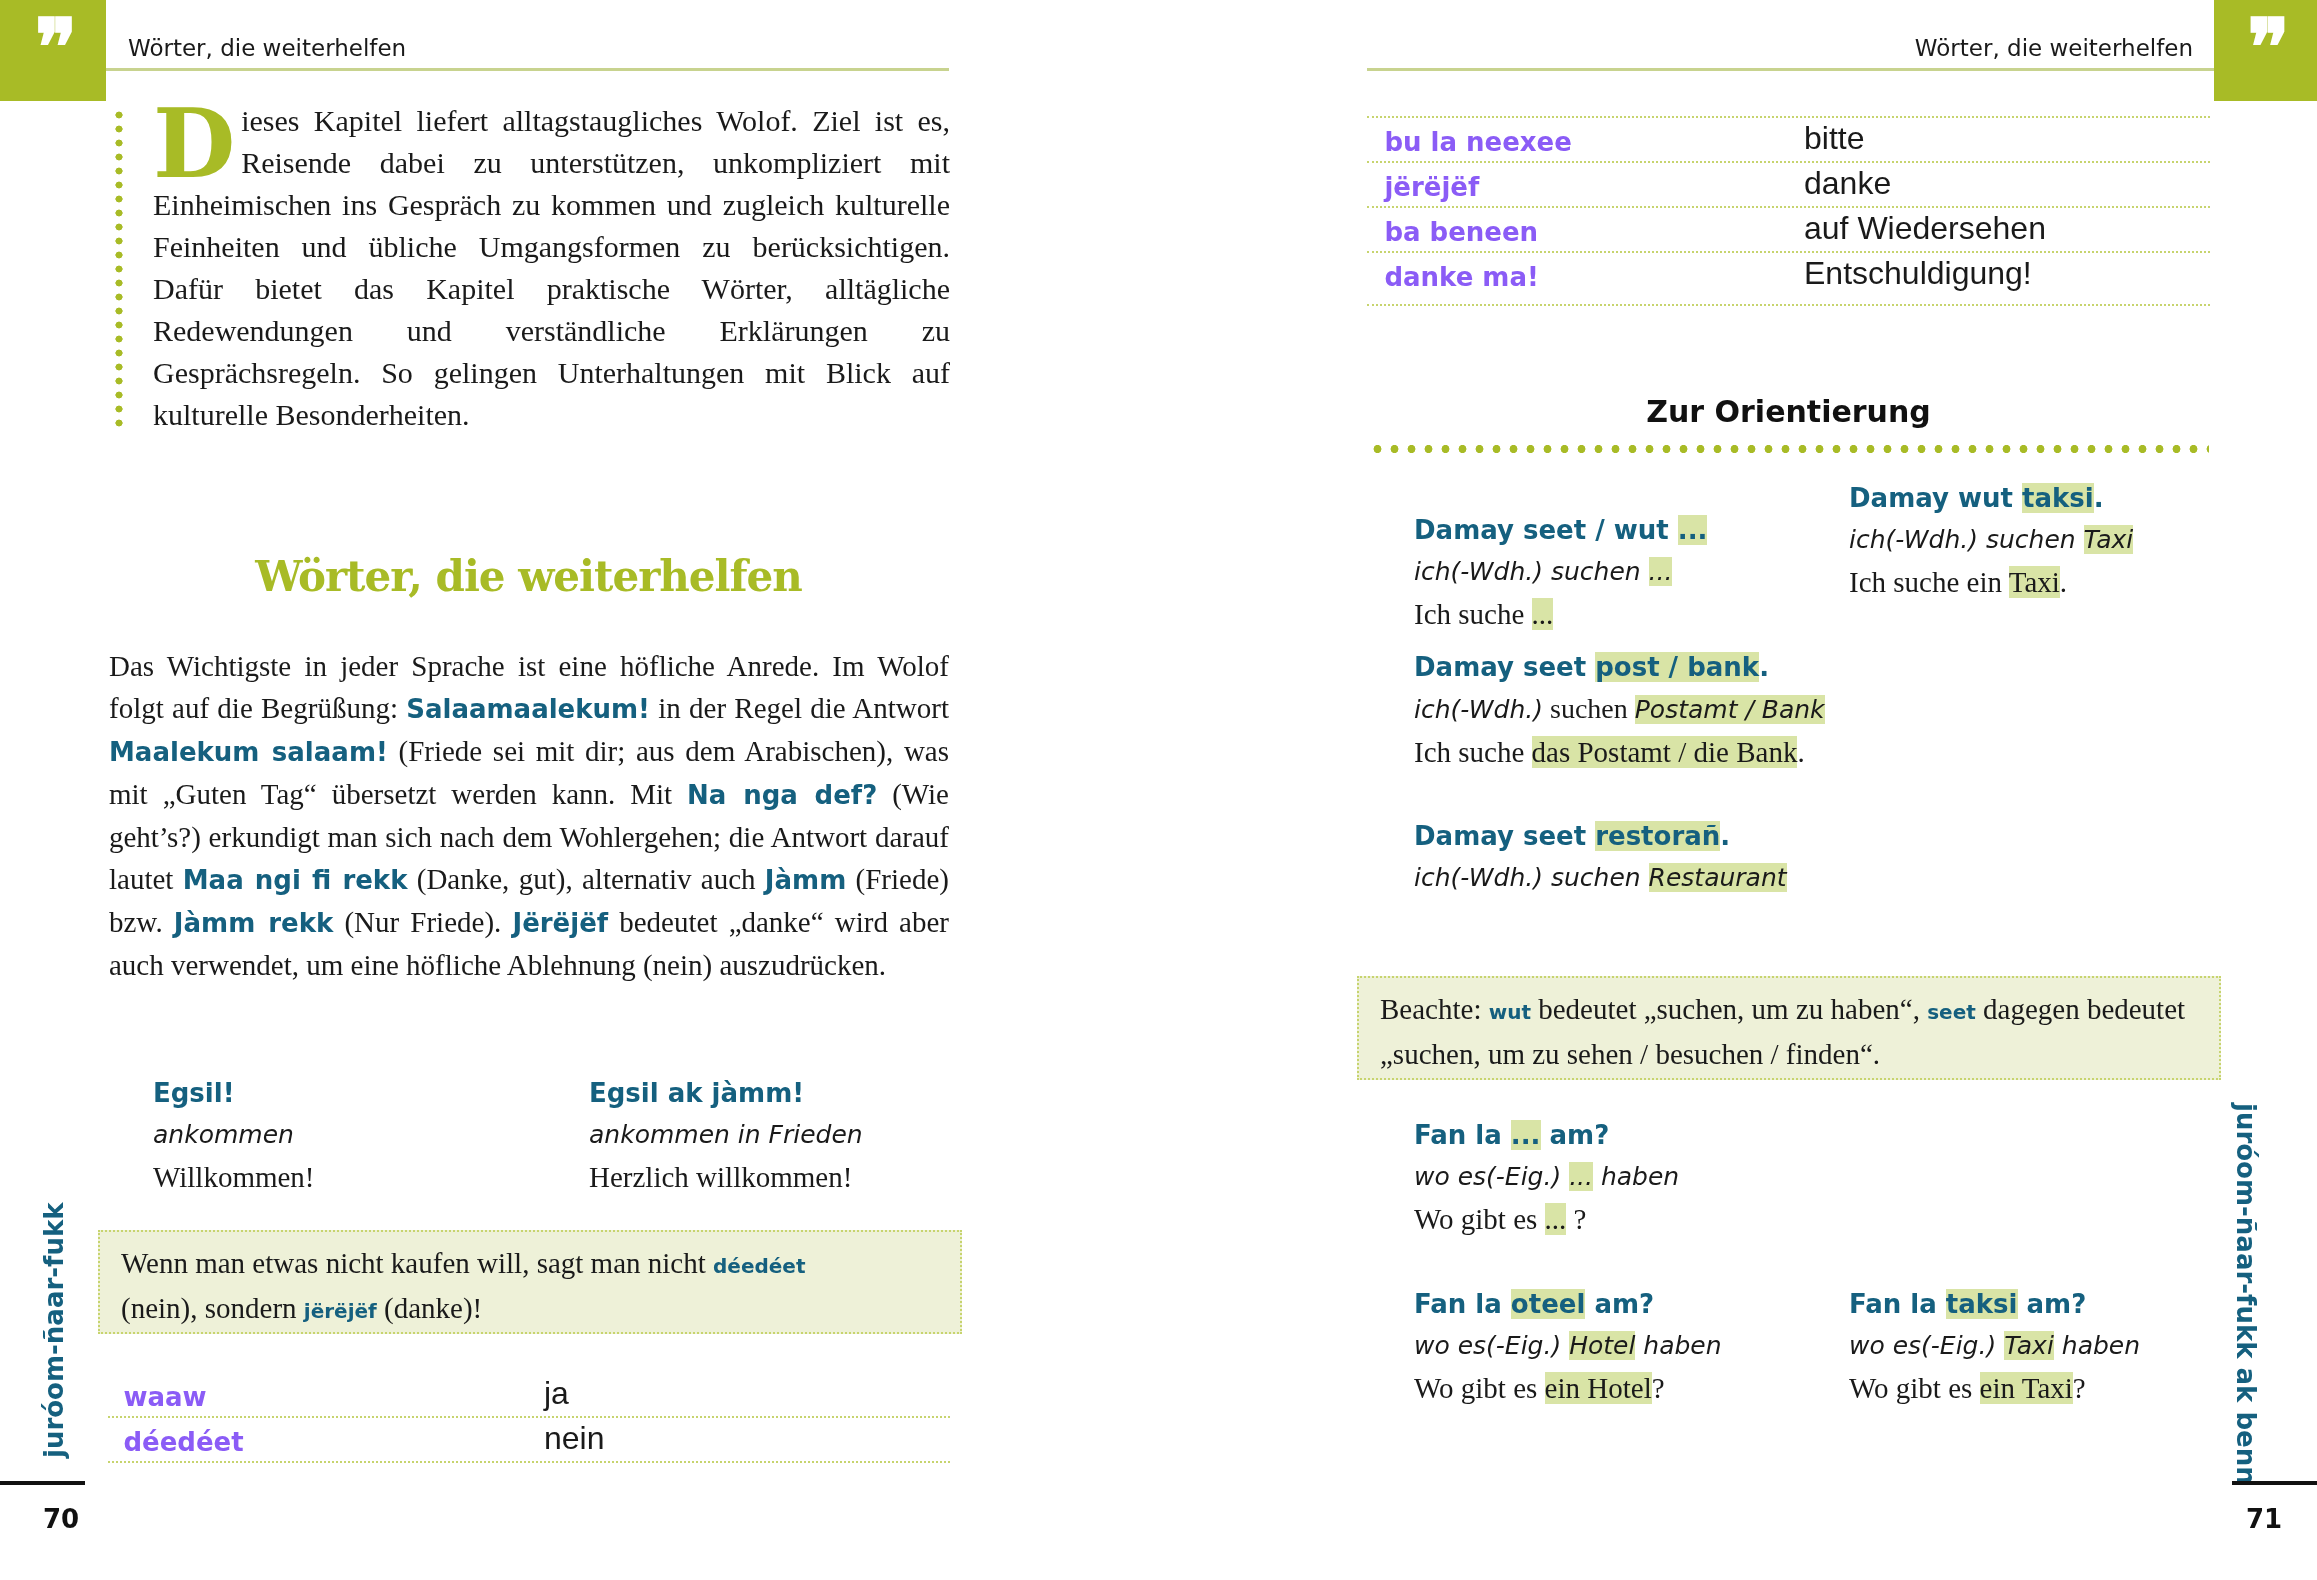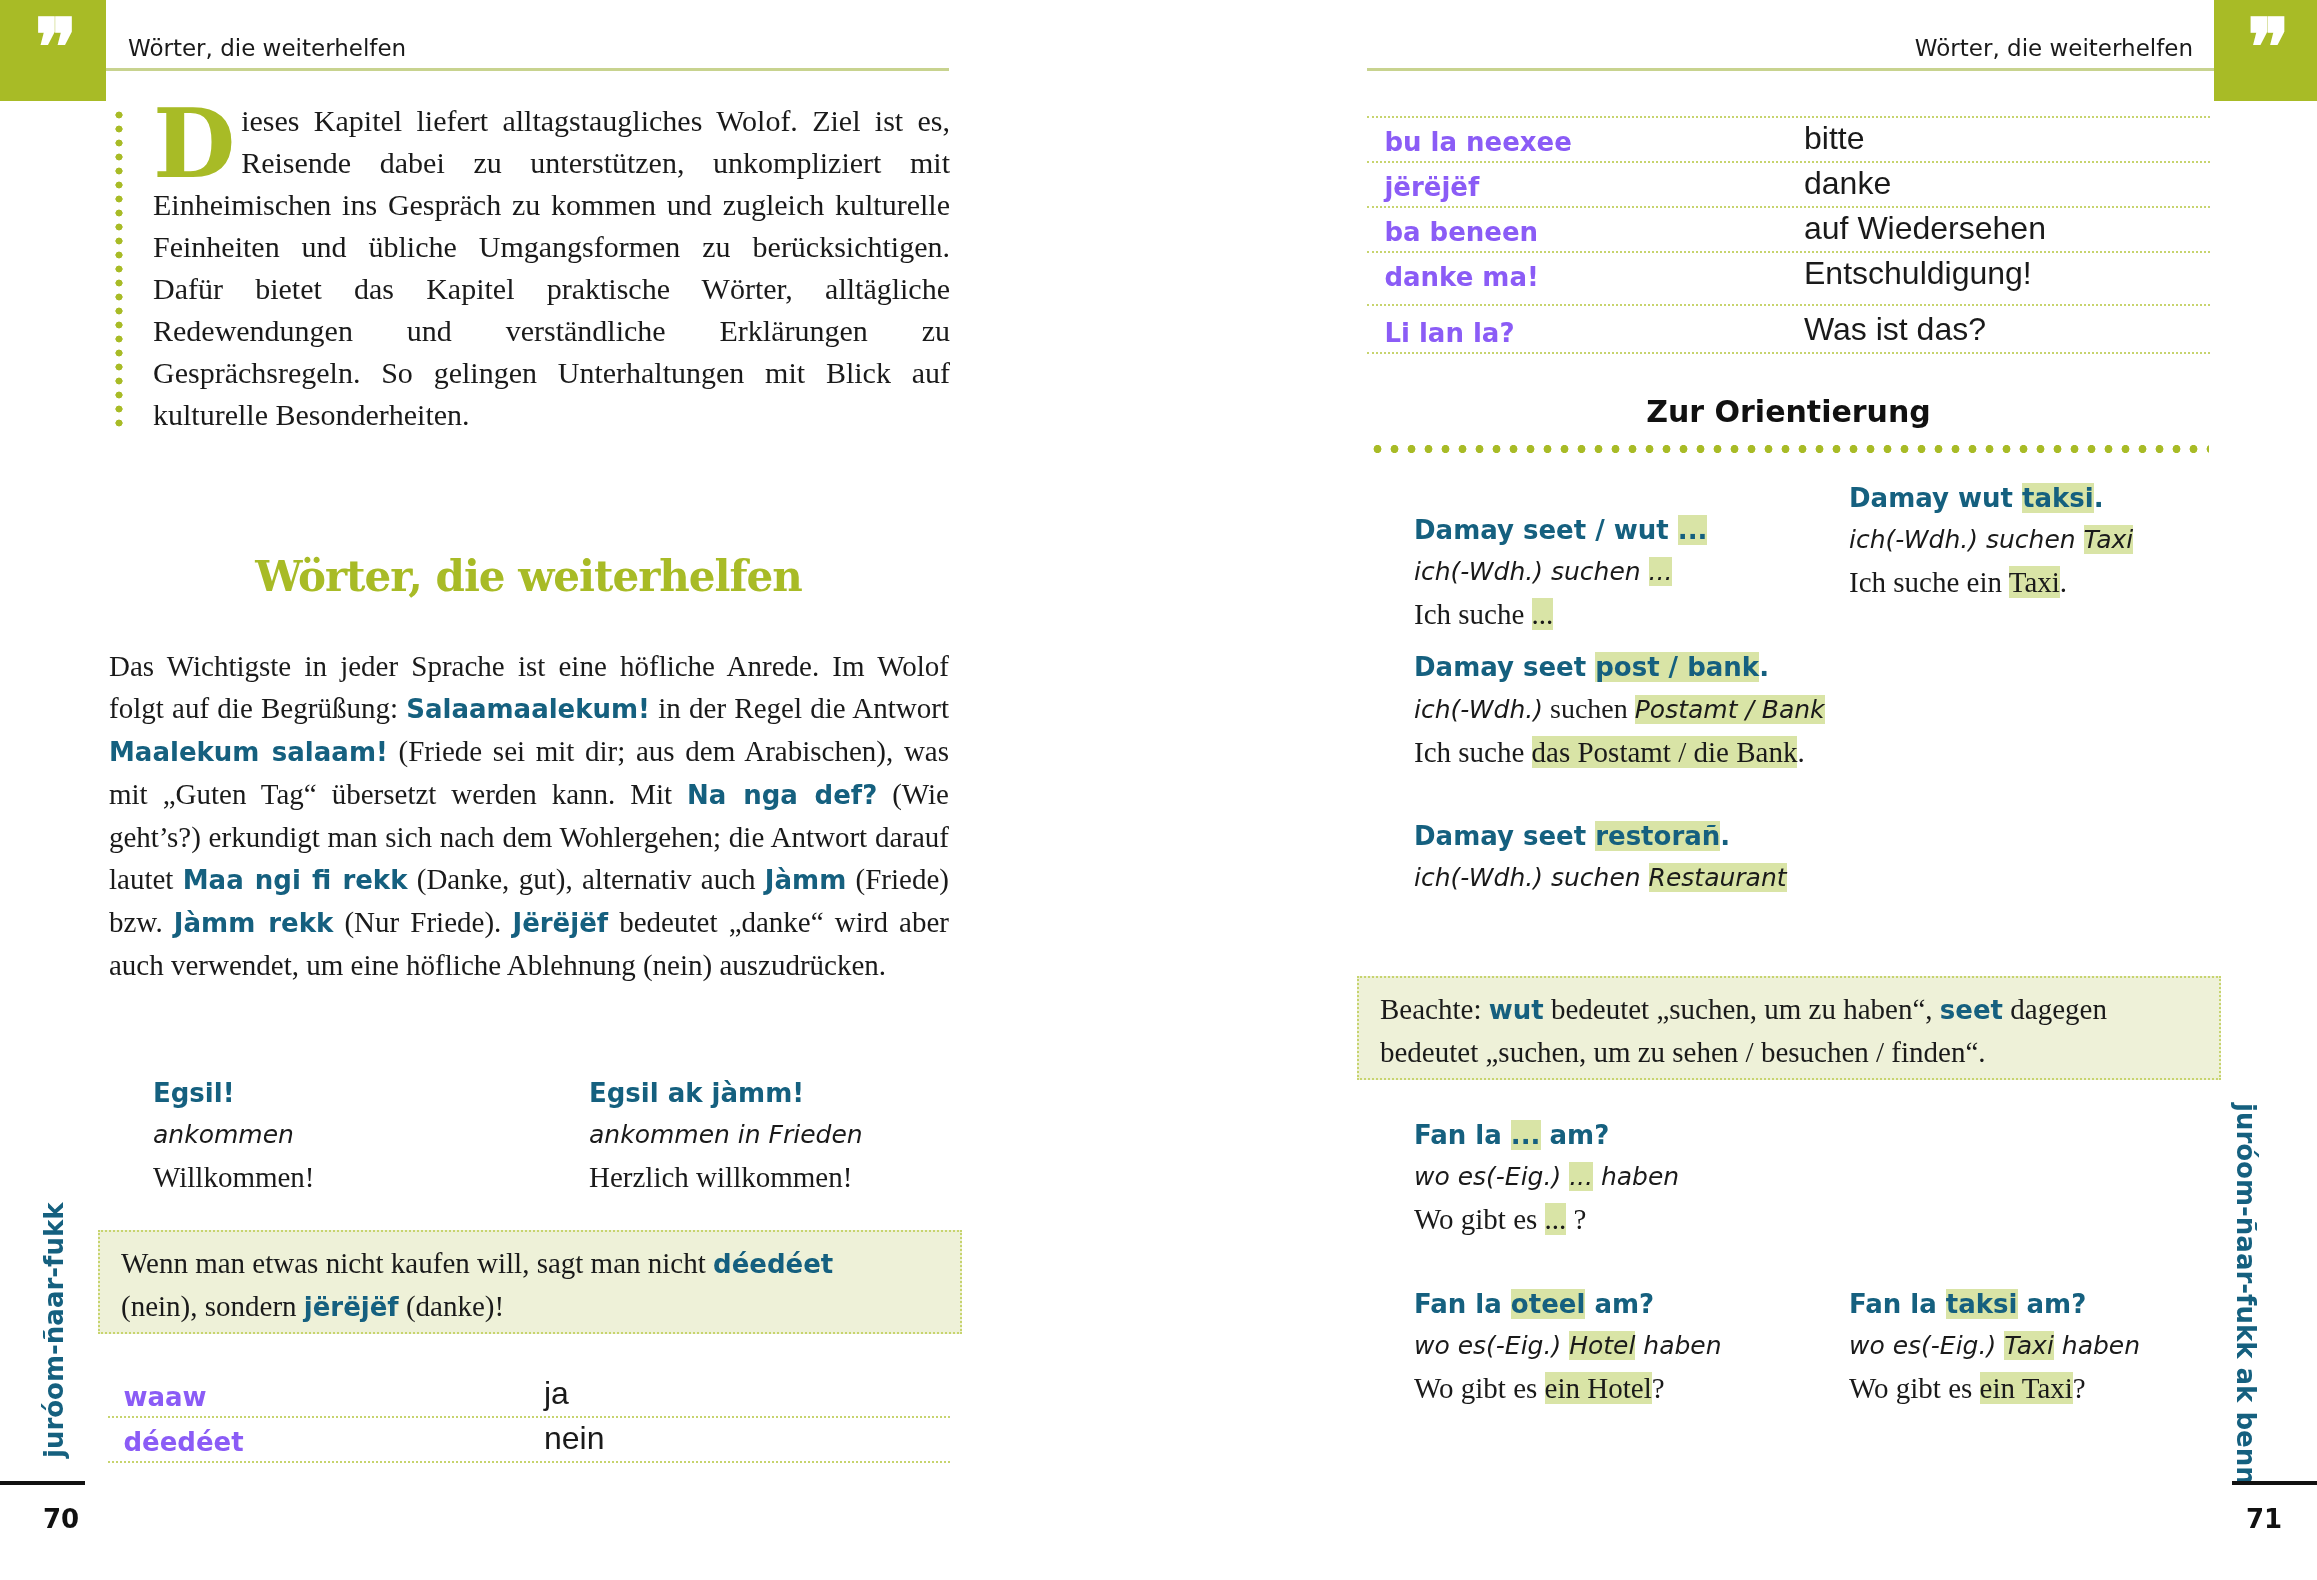--- a/index.html
+++ b/index.html
@@ -33,21 +33,21 @@
   .body .wolof { font-size:26px; }
 
   .phrase { position:absolute; font-size:28px; line-height:42px; }
   .phrase .l1 { font-family:"DejaVu Sans", sans-serif; font-weight:bold; color:#15607f; font-size:26px; }
   .phrase .l2 { font-family:"DejaVu Sans", sans-serif; font-style:italic; font-size:25px; }
   .phrase .l3 { font-family:"Liberation Serif", serif; font-size:29px; }
   .phrase .l2 .up { font-style:normal; font-family:"Liberation Serif", serif; font-size:28px; }
 
   .note { position:absolute; background:#eef1d8; border:2.9px dotted #c7d46e; box-sizing:border-box;
           font-family:"Liberation Serif", serif; font-size:29px; line-height:42px; padding:9.7px 21px; }
-  .note .wolof { font-size:26px; }
+  .note .wolof { font-size:20px; }
 
   .vtable { position:absolute; }
   .vrow { position:relative; height:45px; border-bottom:2.9px dotted #c7d46e; box-sizing:border-box; }
   .vrow .w { position:absolute; left:17.4px; bottom:3.9px; font-family:"DejaVu Sans", sans-serif; font-weight:bold; color:#8b5cf6; font-size:26px; }
   .vrow .d { position:absolute; bottom:3.9px; font-family:Liberation Sans, sans-serif; font-size:32px; }
   .vtop { border-top:2.9px dotted #c7d46e; }
 
   .subhead { position:absolute; left:1367px; width:843px; top:394px; text-align:center;
              font-family:"DejaVu Sans", sans-serif; font-weight:bold; font-size:30px; color:#111; }
   .bigdots { position:absolute; left:1369px; top:444px; width:840px; height:9.7px;
@@ -122,24 +122,20 @@
     <span class="d" style="left:437px;">danke</span>
   </div>
   <div class="vrow">
     <span class="w">ba beneen</span>
     <span class="d" style="left:437px;">auf Wiedersehen</span>
   </div>
   <div class="vrow" style="height:53px;">
     <span class="w" style="bottom:11.6px;">danke ma!</span>
     <span class="d" style="left:437px; bottom:11.6px;">Entschuldigung!</span>
   </div>
-  <div class="vrow" style="height:48px;">
-    <span class="w">Li lan la?</span>
-    <span class="d" style="left:437px;">Was ist das?</span>
-  </div>
 </div>
 
 <div class="subhead">Zur Orientierung</div>
 <div class="bigdots"></div>
 
 <div class="phrase" style="left:1414px; top:477px;margin-top:32px;">
   <div class="l1"><span>Damay seet / wut </span><span class="hl">...</span></div>
   <div class="l2"><span>ich(-Wdh.) suchen </span><span class="hl">...</span></div>
   <div class="l3"><span>Ich suche </span><span class="hl">...</span></div>
 </div>

